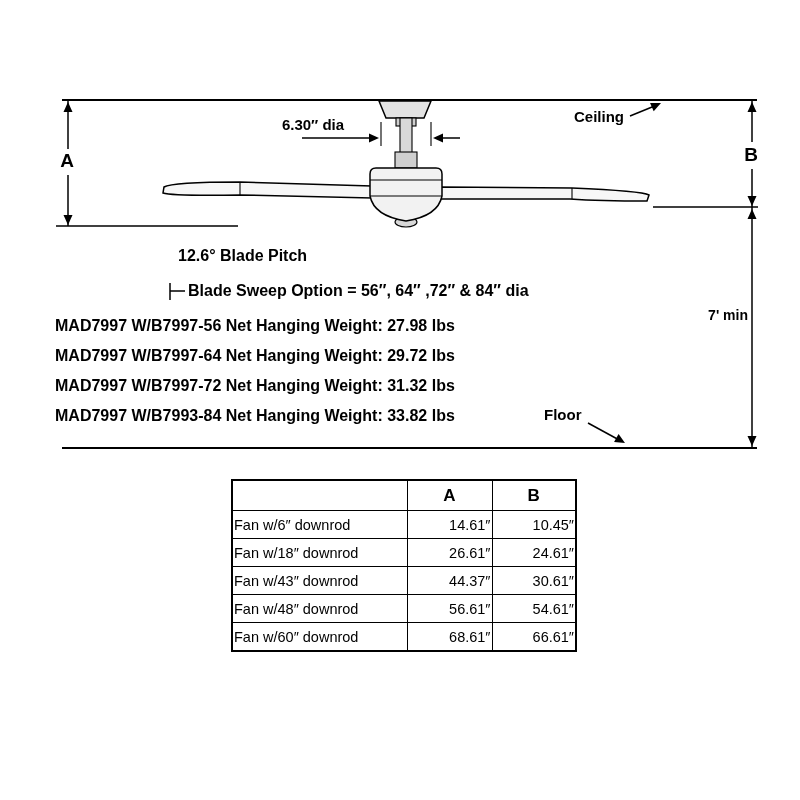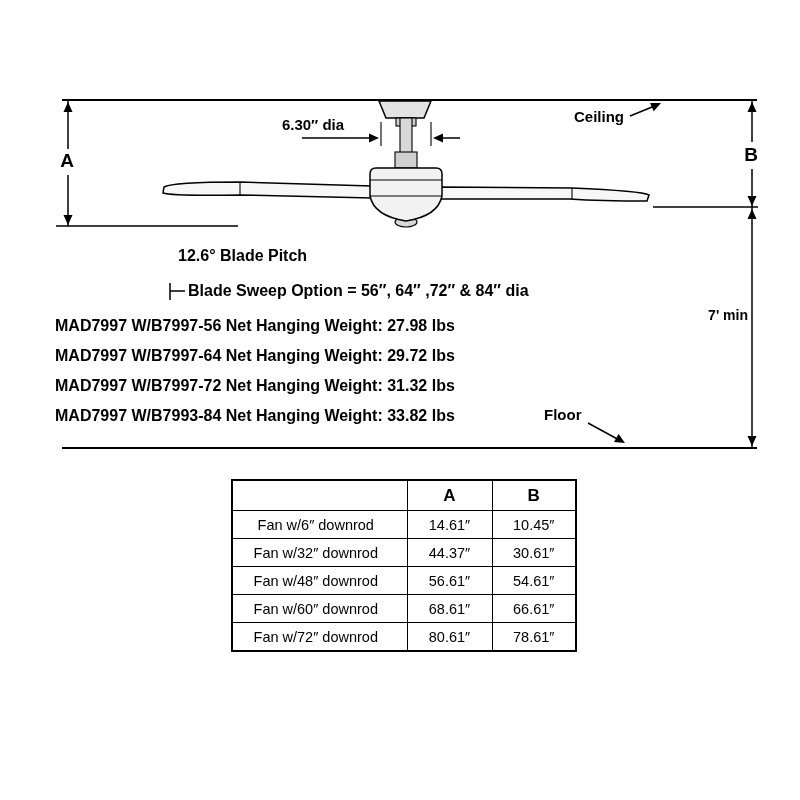--- a/index.html
+++ b/index.html
@@ -18,22 +18,22 @@
     position:absolute; left:231px; top:479px;
     border-collapse:collapse; table-layout:fixed;
     border:2px solid #000; background:#fff;
   }
   table.dim-table th, table.dim-table td {
     border:1px solid #000; font-family:"Liberation Sans", sans-serif;
     overflow:hidden; white-space:nowrap;
   }
   table.dim-table th { height:27px; font-size:17px; font-weight:bold; text-align:center; }
   table.dim-table td { height:25px; font-size:14.5px; font-weight:normal; }
-  td.row-label { text-align:center; padding-right:9px; }
-  td.val { text-align:center; }
+  td.row-label { text-align:left; padding-right:9px; }
+  td.val { text-align:right; }
 </style>
 </head>
 <body>
 
 <div class="page">
 
   <svg class="diagram" width="800" height="465" viewBox="0 0 800 465">
 
     <line class="thick" x1="62" y1="100" x2="757" y2="100"></line>
     <line class="thick" x1="62" y1="448" x2="757" y2="448"></line>
@@ -113,35 +113,35 @@
         <th>B</th>
       </tr>
     </thead>
     <tbody>
       <tr>
         <td class="row-label">Fan w/6″ downrod</td>
         <td class="val">14.61″</td>
         <td class="val">10.45″</td>
       </tr>
       <tr>
-        <td class="row-label">Fan w/32″ downrod</td>
+        <td class="row-label">Fan w/18″ downrod</td>
+        <td class="val">26.61″</td>
+        <td class="val">24.61″</td>
+      </tr>
+      <tr>
+        <td class="row-label">Fan w/43″ downrod</td>
         <td class="val">44.37″</td>
         <td class="val">30.61″</td>
       </tr>
       <tr>
         <td class="row-label">Fan w/48″ downrod</td>
         <td class="val">56.61″</td>
         <td class="val">54.61″</td>
       </tr>
       <tr>
         <td class="row-label">Fan w/60″ downrod</td>
         <td class="val">68.61″</td>
         <td class="val">66.61″</td>
       </tr>
-      <tr>
-        <td class="row-label">Fan w/72″ downrod</td>
-        <td class="val">80.61″</td>
-        <td class="val">78.61″</td>
-      </tr>
     </tbody>
   </table>
 
 </div>
 
 </body></html>

